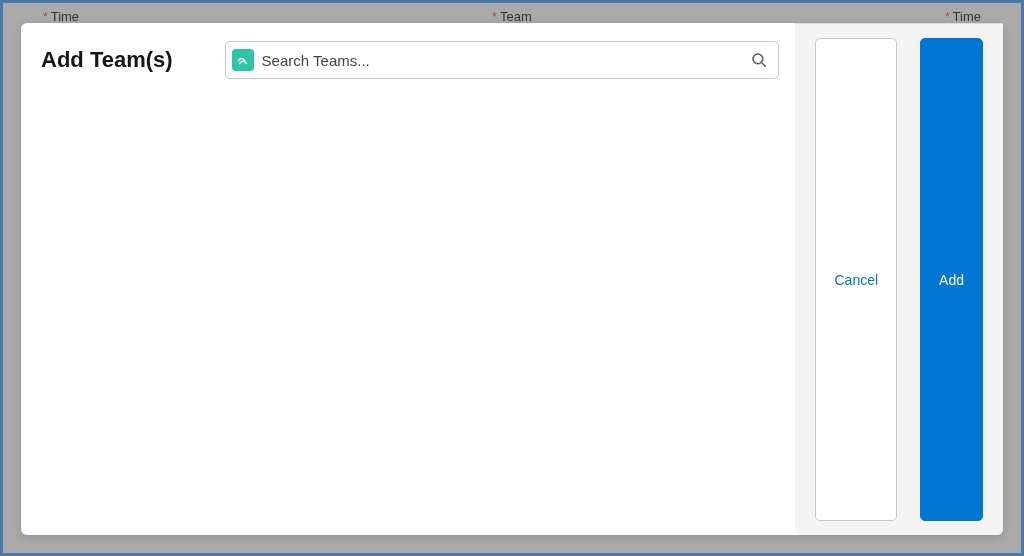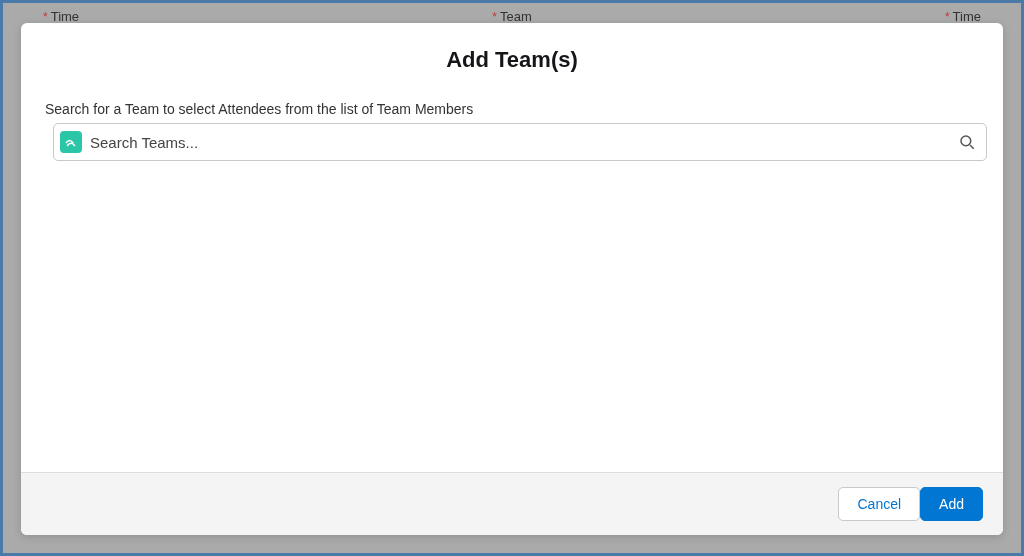--- a/index.html
+++ b/index.html
@@ -46,21 +46,21 @@
     }
     .modal {
       position: absolute;
       top: 20px;
       left: 18px;
       right: 18px;
       bottom: 18px;
       background: #fff;
       border-radius: 6px;
       display: flex;
-      flex-direction: column;
+      flex-direction: row;
       box-shadow: 0 2px 8px rgba(0,0,0,0.15);
     }
     .modal-header {
       padding: 24px 20px 10px;
       text-align: center;
     }
     .modal-title {
       font-size: 22px;
       font-weight: 600;
       color: #16161a;
@@ -124,21 +124,21 @@
       stroke: #555;
       fill: none;
       stroke-width: 2;
     }
     .modal-footer {
       border-top: 1px solid #ddd;
       background: #f4f4f4;
       padding: 14px 20px;
       display: flex;
       justify-content: flex-end;
-      gap: 0;
+      gap: 15px;
       border-bottom-left-radius: 6px;
       border-bottom-right-radius: 6px;
     }
     .btn {
       padding: 8px 18px;
       font-size: 14px;
       border-radius: 5px;
       cursor: pointer;
       border: 1px solid transparent;
       font-family: inherit;
@@ -146,20 +146,21 @@
     .btn-cancel {
       background: #fff;
       border: 1px solid #c9c9c9;
       color: #0176d3;
     }
     .btn-add {
       background: #0176d3;
       color: #fff;
       border: 1px solid #0176d3;
       font-weight: 500;
+      margin-left: 8px;
     }
   </style>
 </head>
 <body>
 
 <div class="backdrop">
   <div class="backdrop-content">
     <span class="backdrop-field">
         <span class="req-star">*</span>
         <span>Time</span>
@@ -173,21 +174,20 @@
         <span>Time</span>
       </span>
   </div>
 </div>
 
 <div class="modal">
   <div class="modal-header">
     <h2 class="modal-title">Add Team(s)</h2>
   </div>
   <div class="modal-body">
-    <div class="search-label">Search for a Team to select Attendees from the list of Team Members</div>
     <div class="search-wrapper">
       <span class="teams-icon">
         <svg viewBox="0 0 24 24">
             <path d="M4 13c3-5 8-5 11 0M6 18c3-5 9-5 12 0" stroke="#fff" stroke-width="2.5" fill="none" stroke-linecap="round"></path>
           </svg>
       </span>
       <input type="text" class="search-input" placeholder="Search Teams..." style="">
       <span class="search-icon">
         <svg viewBox="0 0 24 24">
             <circle cx="10.5" cy="10.5" r="6.5"></circle>

